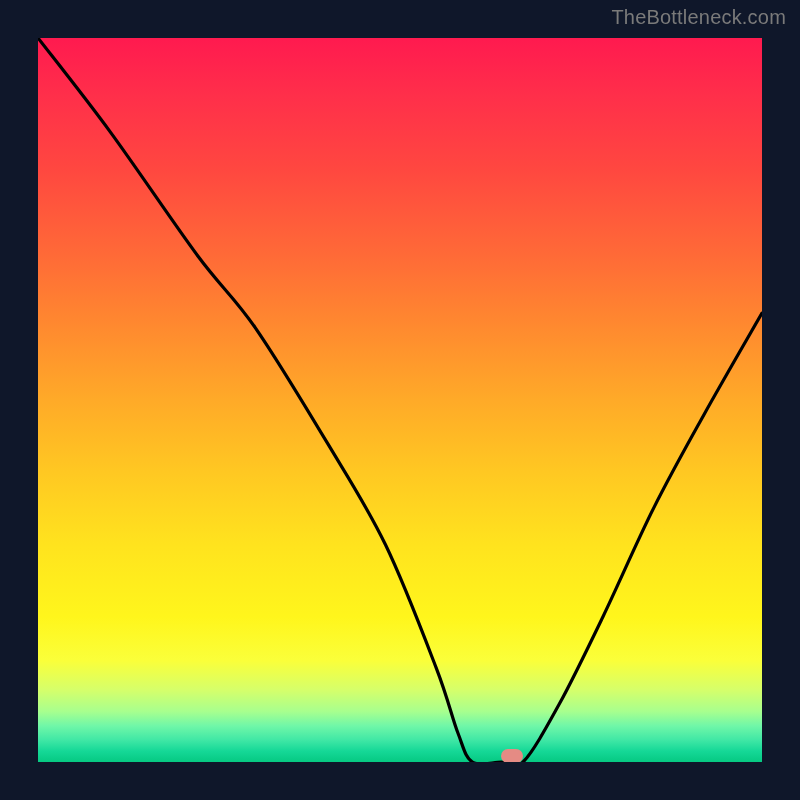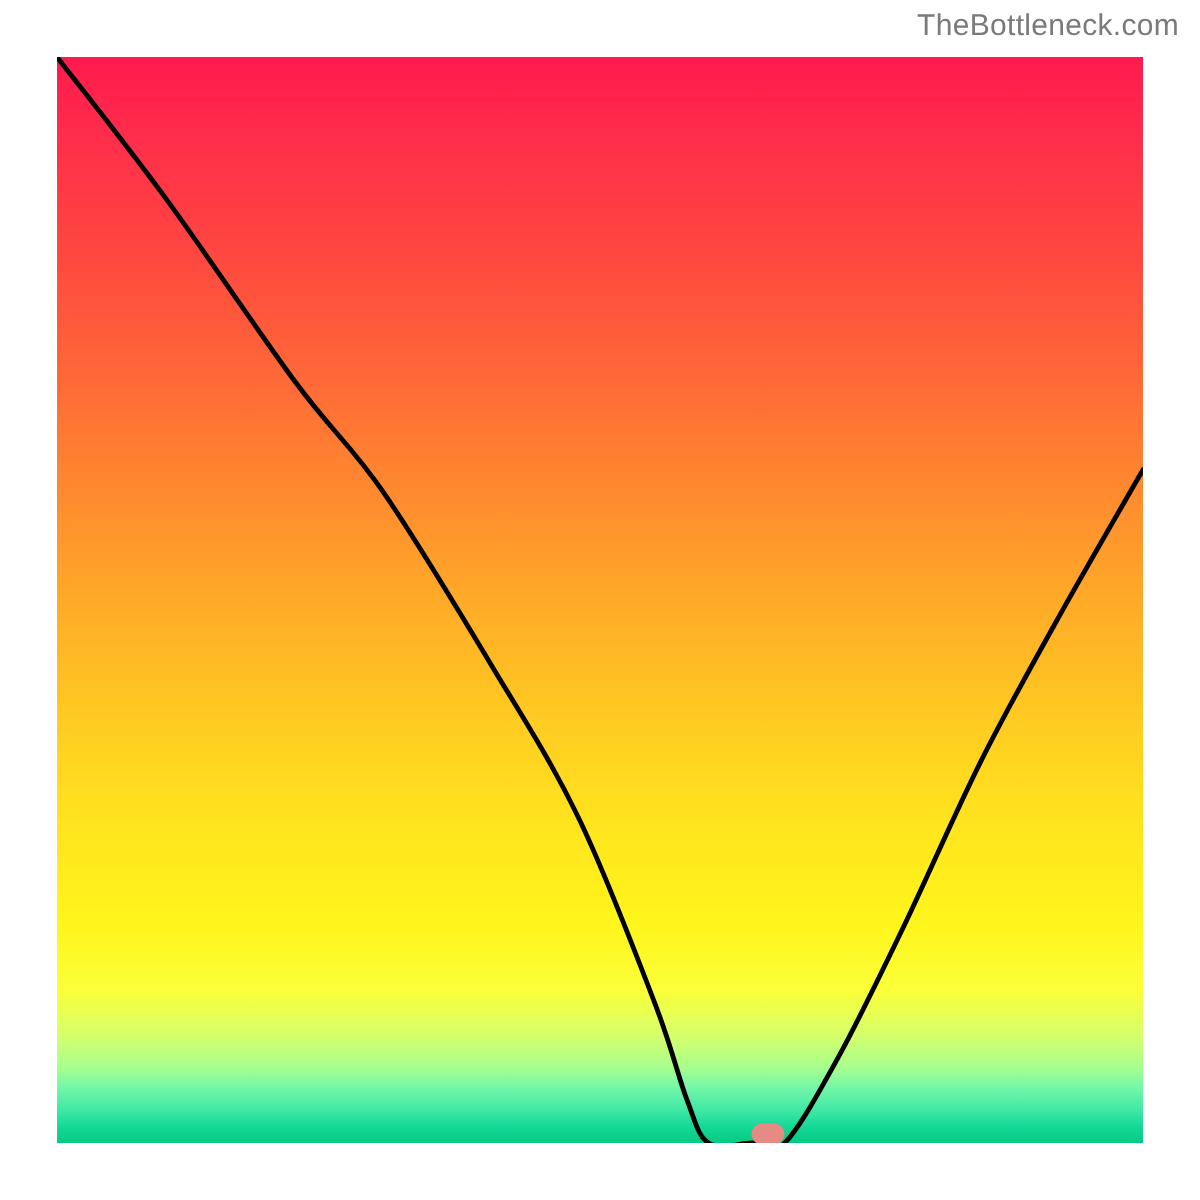--- a/index.html
+++ b/index.html
@@ -10,21 +10,21 @@
     background: #000;
     overflow: hidden;
     font-family: Arial, Helvetica, sans-serif;
   }
   .frame {
     position: absolute;
     left: 0;
     top: 0;
     width: 800px;
     height: 800px;
-    background: #ffffff;
+    background: #0f172a;
   }
   .plot-area {
     position: absolute;
     left: 38px;
     top: 38px;
     width: 724px;
     height: 724px;
     overflow: hidden;
   }
   .gradient {

